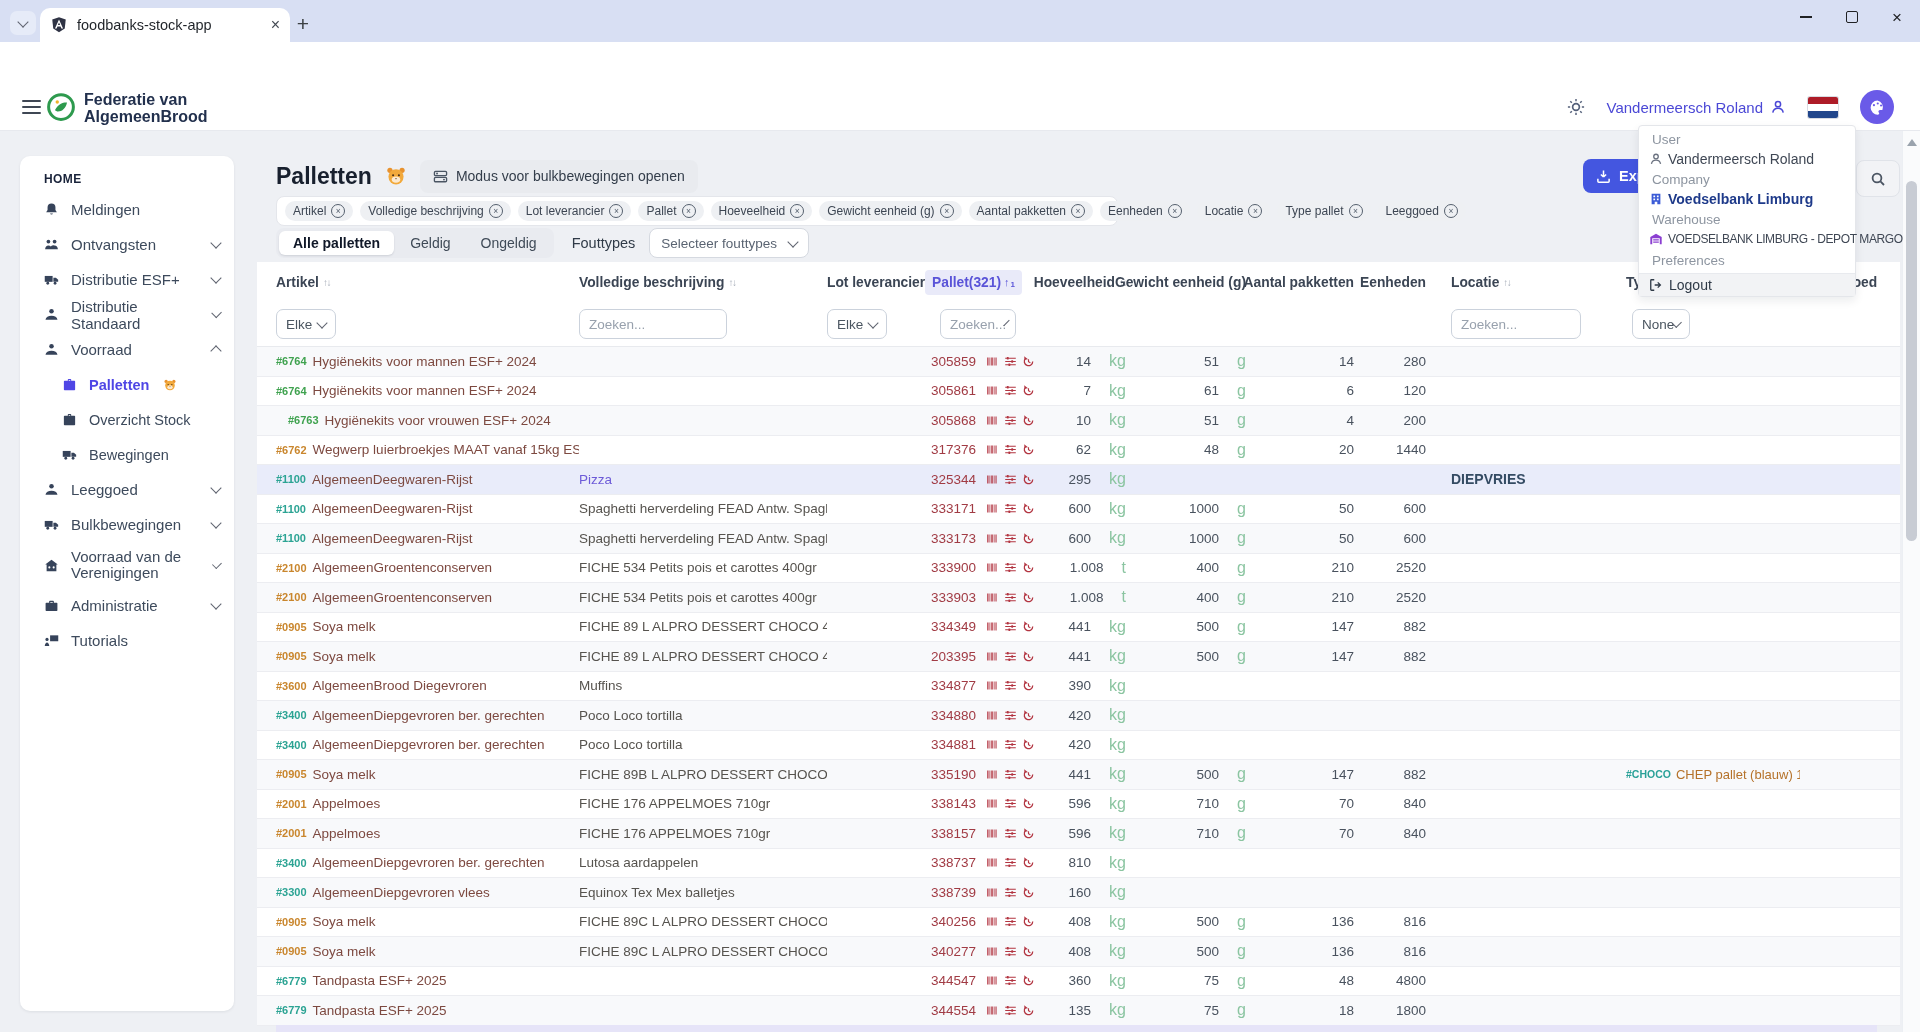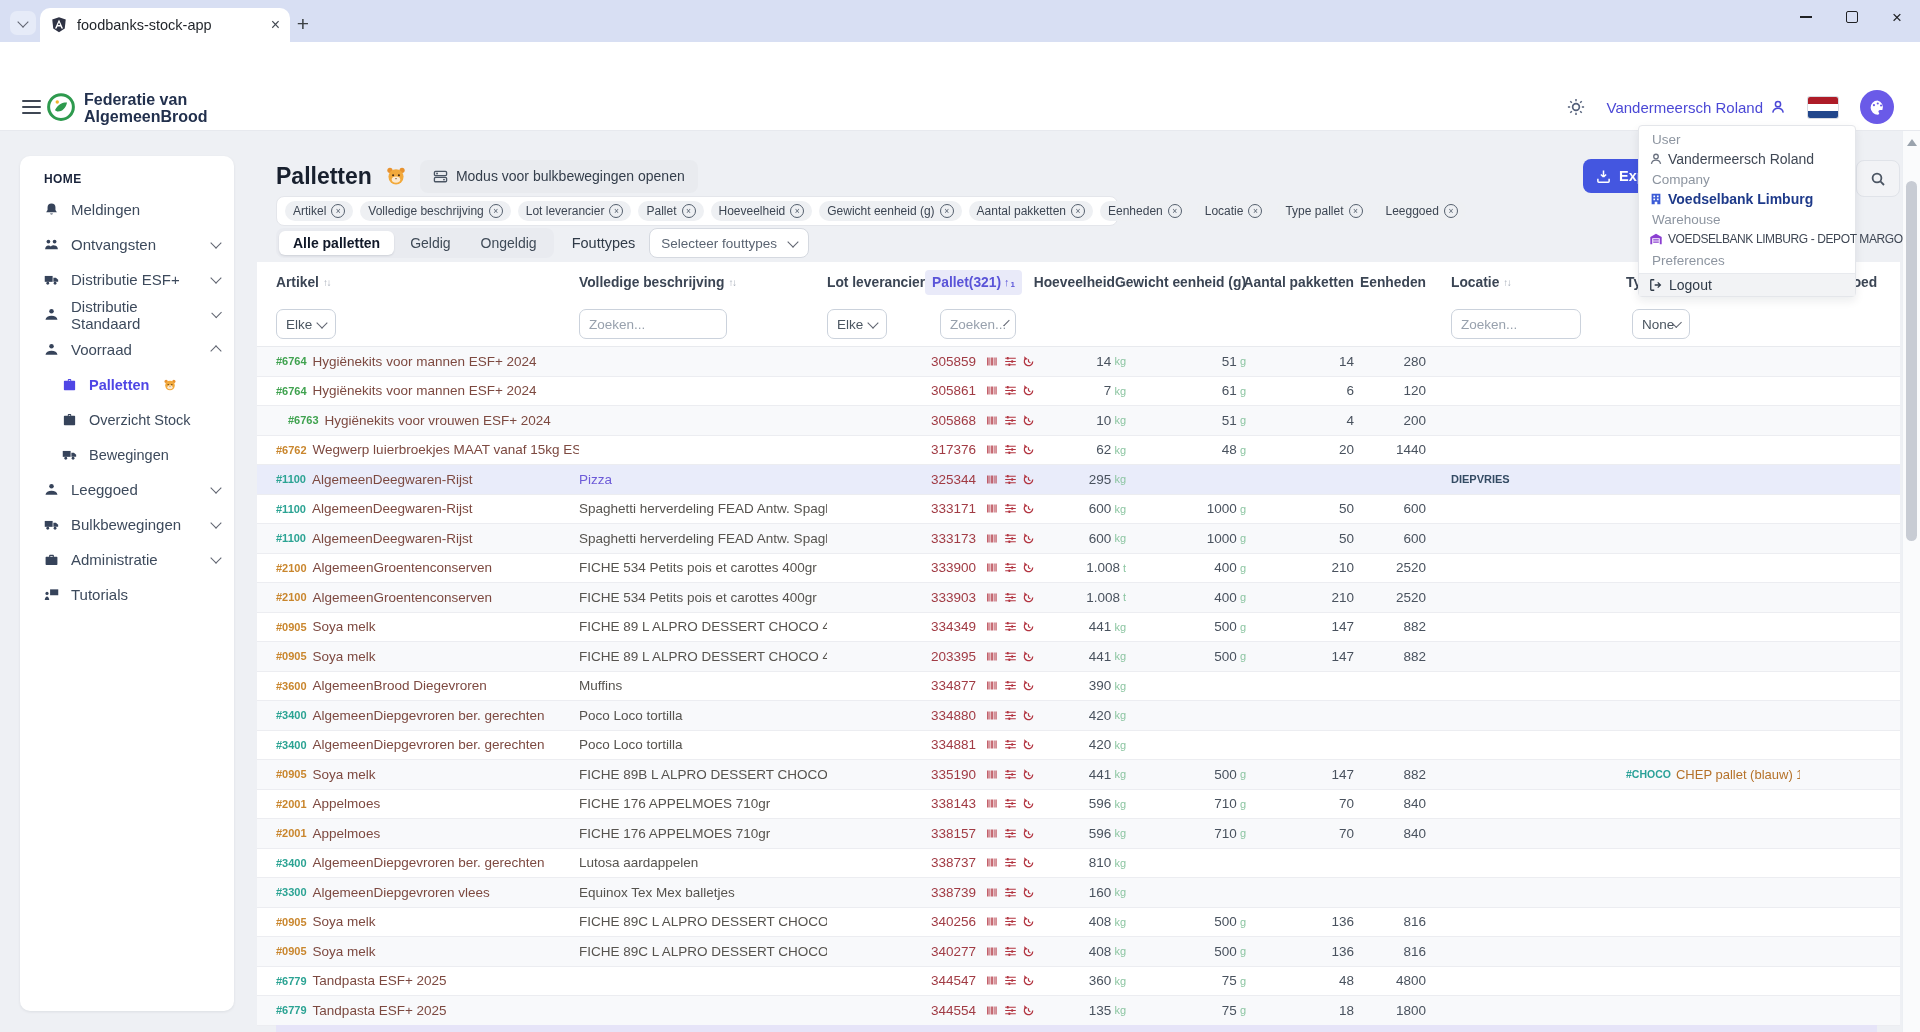--- a/index.html
+++ b/index.html
@@ -122,22 +122,22 @@
   .trow.odd{background:#f8f9fb;}
   .trow.hl{background:#e9ecfa;}
   .c{display:flex;align-items:center;font-size:13.5px;color:#56534e;white-space:nowrap;overflow:hidden;}
   .c.artikel{padding-left:19px;gap:6px;box-sizing:border-box;}
   .code{font-size:11px;font-weight:700;}
   .aname{color:#7d4940;}
   .c.pal{padding-left:12px;color:#a13b44;box-sizing:border-box;}
   .c.icons{gap:5px;padding-left:2px;color:#b23440;box-sizing:border-box;}
   .c.icons svg{width:13px;height:13px;}
   .c.num{justify-content:flex-end;padding-right:6px;color:#49525e;box-sizing:border-box;}
-  .unit{color:#8bc5a1;font-size:11px;margin-left:3px;}
-  .c.loc{padding-left:19px;font-size:11px;font-weight:700;color:#344b63;box-sizing:border-box;}
+  .unit{color:#8bc5a1;font-size:16px;margin-left:18px;}
+  .c.loc{padding-left:19px;font-size:14px;font-weight:700;color:#344b63;box-sizing:border-box;}
   .c.type{padding-left:6px;gap:5px;box-sizing:border-box;}
   .tcode{font-size:10.5px;font-weight:700;color:#2aa198;}
   .tname{font-size:13px;color:#b5722a;}
   .partialrow{position:absolute;left:276px;top:1025px;width:1601px;height:7px;background:#e6e4f8;}
 
   
   .umenu{position:absolute;left:1638px;top:125px;width:216px;background:#fff;border:1px solid #e4e6ea;
          border-radius:4px;box-shadow:0 4px 10px rgba(16,24,40,.08);z-index:50;padding-top:3px;}
   .mlabel{height:20px;display:flex;align-items:center;padding-left:13px;font-size:13.5px;color:#8d95a0;}
   .mitem{height:20px;display:flex;align-items:center;gap:5px;padding-left:10px;font-size:14px;color:#3f4754;
@@ -442,20 +442,27 @@
         <span class="lbl">Leeggoed</span>
         <span class="chev "></span>
       </div>
       <div class="side-item">
         <svg class="i">
           <use href="#ic-truck"></use>
         </svg>
         <span class="lbl">Bulkbewegingen</span>
         <span class="chev "></span>
       </div>
+      <div class="side-item two">
+        <svg class="i">
+          <use href="#ic-housegroup"></use>
+        </svg>
+        <span class="lbl">Voorraad van de Verenigingen</span>
+        <span class="chev "></span>
+      </div>
       <div class="side-item">
         <svg class="i">
           <use href="#ic-toolbox"></use>
         </svg>
         <span class="lbl">Administratie</span>
         <span class="chev "></span>
       </div>
       <div class="side-item">
         <svg class="i">
           <use href="#ic-tutorial"></use>

